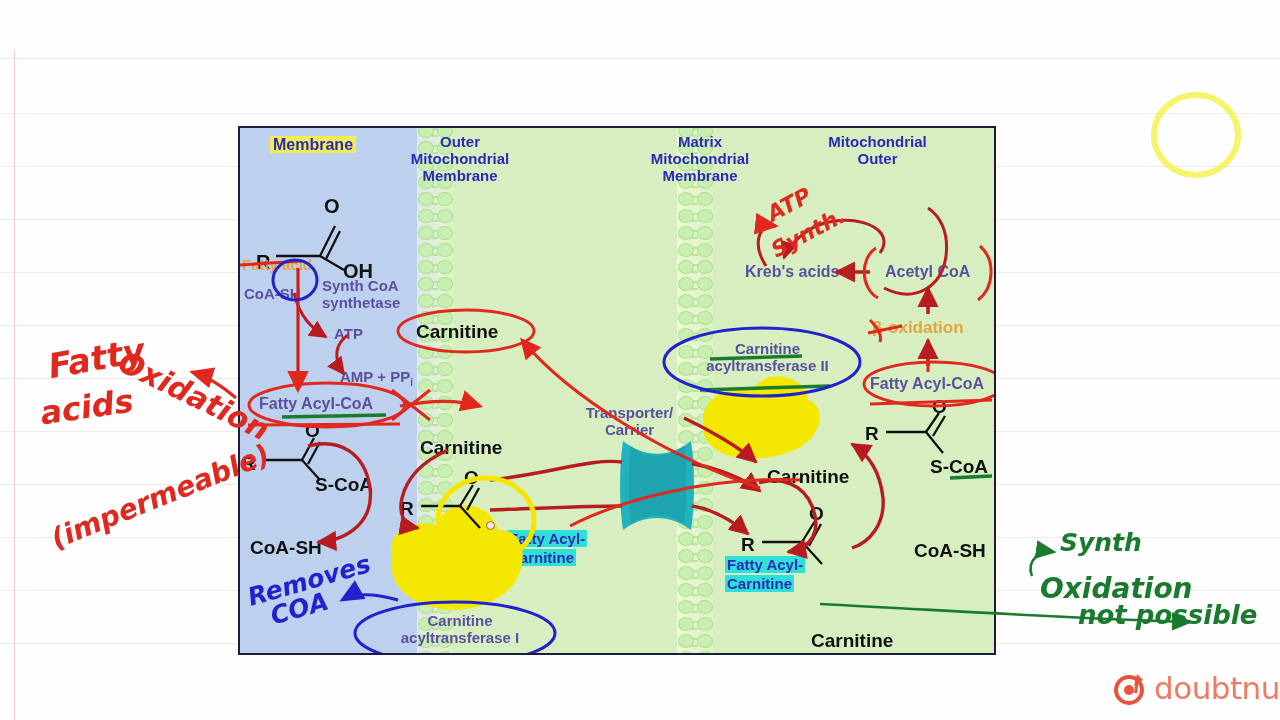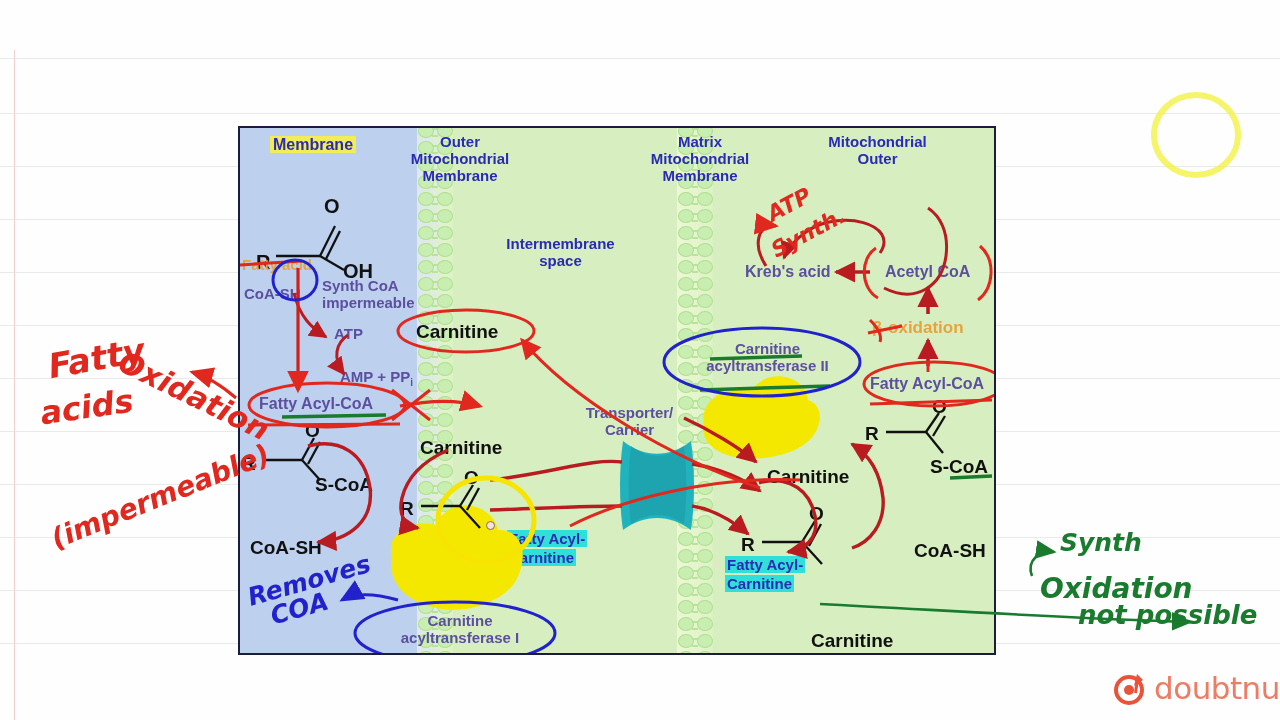--- a/index.html
+++ b/index.html
@@ -352,45 +352,41 @@
   <div class="lbl" style="left:30px;top:8px;font-size:16px;">
     <span class="hl-yellow">Membrane</span>
   </div>
 
   <div class="lbl" style="left:130px;top:6px;width:180px;font-size:15px;">
     <div>Outer</div>
     <div>Mitochondrial</div>
     <div>Membrane</div>
   </div>
 
-  <div class="lbl" style="left:228px;top:108px;width:185px;font-size:15px;">
-    <div>Intermembrane</div>
-    <div>space</div>
-  </div>
 
   <div class="lbl" style="left:370px;top:6px;width:180px;font-size:15px;">
     <div>Matrix</div>
     <div>Mitochondrial</div>
     <div>Membrane</div>
   </div>
 
   <div class="lbl" style="left:545px;top:6px;width:185px;font-size:15px;">
     <div>Mitochondrial</div>
     <div>Outer</div>
   </div>
 
   <div class="chem" style="left:84px;top:67px;font-size:20px;"><span>O</span></div>
   <div class="chem" style="left:16px;top:123px;font-size:20px;"><span>R</span></div>
   <div class="chem" style="left:103px;top:132px;font-size:20px;"><span>OH</span></div>
 
   <div style="position:absolute;left:2px;top:128px;font-size:15px;font-weight:bold;color:#e8a33d;"><span>Fatty acid</span></div>
   <div class="lbl purple" style="left:4px;top:158px;font-size:15px;"><span>CoA-SH</span></div>
   <div class="lbl purple" style="left:82px;top:150px;font-size:15px;text-align:left;">
     <div>Synth CoA</div>
-    <div>impermeable</div>
+    <div>synthetase</div>
   </div>
   <div class="lbl purple" style="left:94px;top:198px;font-size:15px;"><span>ATP</span></div>
   <div class="lbl purple" style="left:100px;top:241px;font-size:15px;">
     <span>AMP + PP</span><sub style="font-size:10px">i</sub>
   </div>
   <div class="lbl purple" style="left:19px;top:267px;font-size:16px;"><span>Fatty Acyl-CoA</span></div>
 
   <div class="chem" style="left:65px;top:292px;font-size:19px;"><span>O</span></div>
   <div class="chem" style="left:2px;top:325px;font-size:19px;"><span>R</span></div>
   <div class="chem" style="left:75px;top:346px;font-size:19px;"><span>S-CoA</span></div>
@@ -433,21 +429,21 @@
   </div>
 
   <div class="chem" style="left:674px;top:412px;font-size:19px;"><span>CoA-SH</span></div>
   <div class="chem" style="left:692px;top:268px;font-size:19px;"><span>O</span></div>
   <div class="chem" style="left:625px;top:295px;font-size:19px;"><span>R</span></div>
   <div class="chem" style="left:690px;top:328px;font-size:19px;"><span>S-CoA</span></div>
 
   <div class="lbl purple" style="left:630px;top:247px;font-size:16px;"><span>Fatty Acyl-CoA</span></div>
   <div style="position:absolute;left:632px;top:190px;font-size:17px;font-weight:bold;color:#e8a33d;"><span>β-oxidation</span></div>
   <div class="lbl purple" style="left:645px;top:135px;font-size:16px;"><span>Acetyl CoA</span></div>
-  <div class="lbl purple" style="left:505px;top:135px;font-size:16px;"><span>Kreb's acid</span></div>
+  <div class="lbl purple" style="left:505px;top:135px;font-size:16px;"><span>Kreb's acids</span></div>
 
   <svg class="overlay" viewBox="0 0 758 529">
     <defs>
       <marker id="ar" markerWidth="7" markerHeight="7" refX="5.4" refY="3" orient="auto">
         <path d="M0,0 L6,3 L0,6 z" fill="#b91c20"></path>
       </marker>
       <marker id="arBlk" markerWidth="7" markerHeight="7" refX="5.4" refY="3" orient="auto">
         <path d="M0,0 L6,3 L0,6 z" fill="#b91c20"></path>
       </marker>
       <marker id="arRed" markerWidth="8" markerHeight="8" refX="6" refY="3.4" orient="auto">

